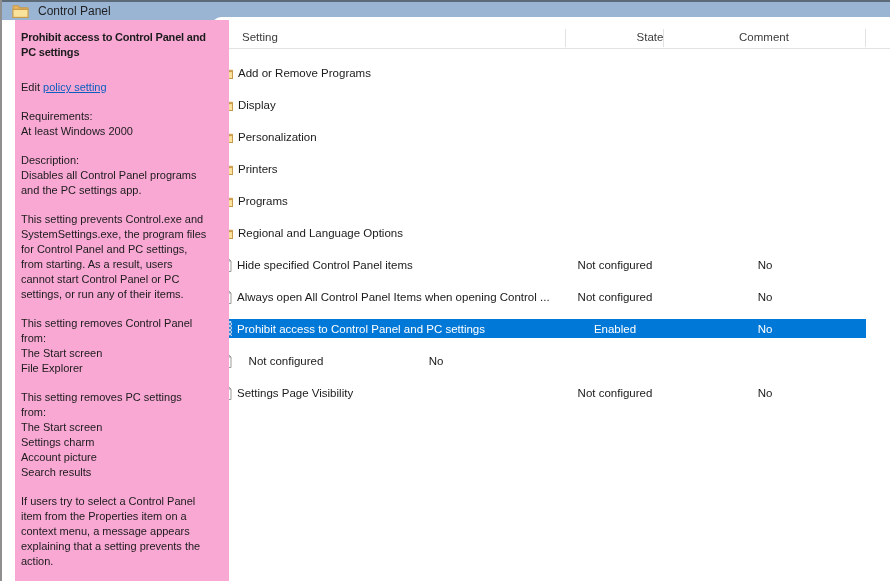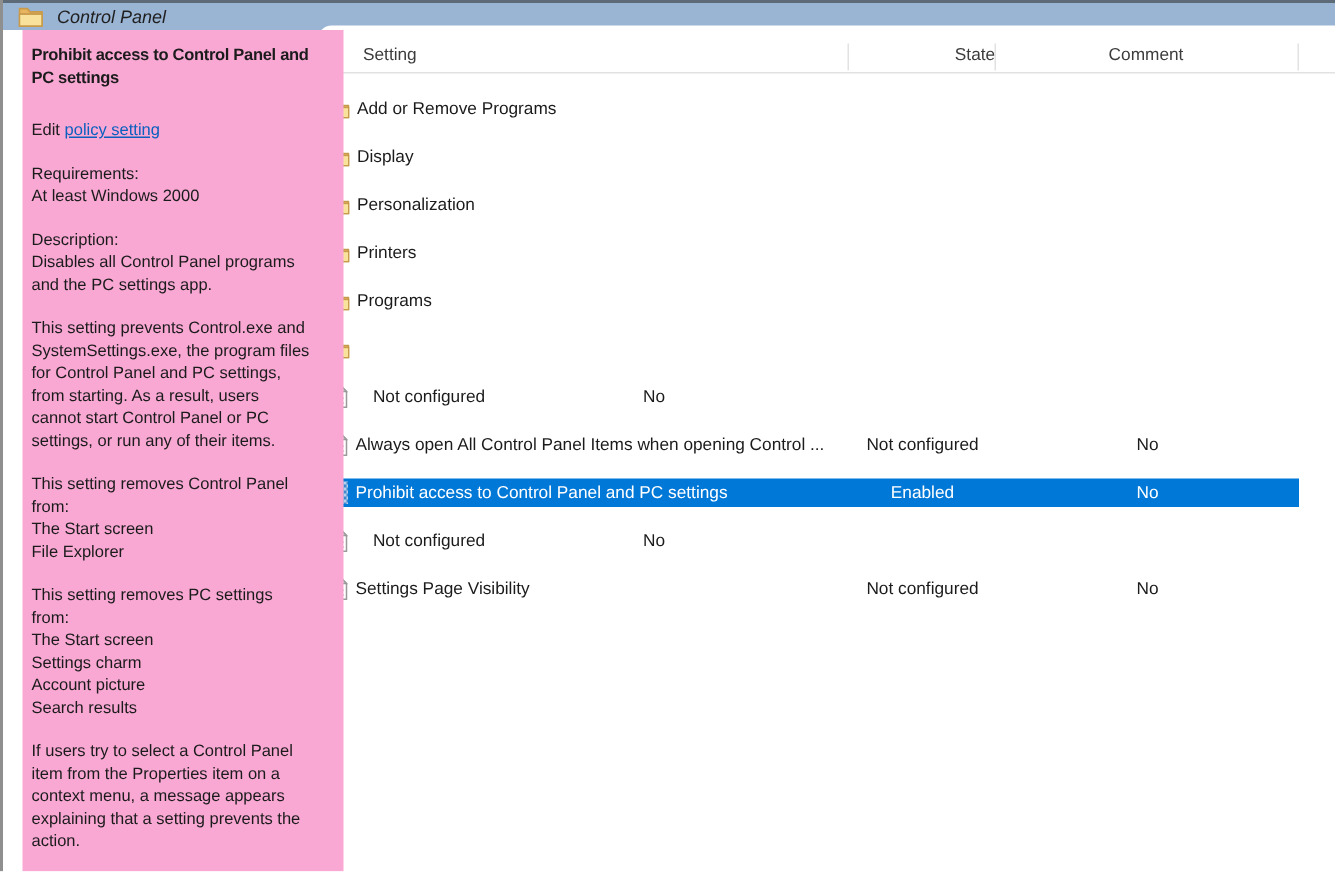--- a/index.html
+++ b/index.html
@@ -3,21 +3,21 @@
 <meta charset="utf-8">
 <style>
   html,body{margin:0;padding:0;background:#fff;}
   .screen{position:relative;width:890px;height:581px;background:#ffffff;
           font-family:"Liberation Sans",sans-serif;color:#1b1b1b;overflow:hidden;}
   .top-edge{position:absolute;top:0;left:0;right:0;height:2px;background:#5d6b79;z-index:7;}
   .left-edge{position:absolute;top:0;left:0;width:2px;height:100%;background:#8f8f8f;z-index:7;}
 
   .topbar{position:absolute;top:2px;left:2px;right:0;height:18px;background:#9ab4d4;
           display:flex;align-items:center;gap:9px;padding-left:10px;z-index:1;}
-  .topbar .bar-title{font-size:12px;color:#1f1f1f;font-style:italic;}
+  .topbar .bar-title{font-size:12px;color:#1f1f1f;}
 
   .left-pane{position:absolute;left:15px;top:20px;width:208px;bottom:0;background:#f9a8d4;
              padding:10px 0 0 6px;z-index:3;font-size:11px;line-height:15px;}
   .left-pane .heading{font-weight:bold;font-size:11px;letter-spacing:-0.2px;
                       white-space:pre;margin:0 0 20px 0;}
   .left-pane p{margin:14px 0 0 0;white-space:pre;}
   .left-pane p.editline{margin:12px 0 0 0;}
   a.policy-link{color:#0b5fbe;text-decoration:underline;cursor:pointer;}
 
   .right-panel{position:absolute;left:212px;top:17px;right:0;bottom:0;background:#fff;
@@ -158,27 +158,29 @@
             <use href="#icf"></use>
           </svg>
         <span class="cell name">Programs</span>
         <span class="cell state"></span>
         <span class="cell comment"></span>
       </div>
       <div class="row">
         <svg class="ic" width="14" height="12" viewBox="0 0 14 12">
             <use href="#icf"></use>
           </svg>
-        <span class="cell state"></span>
-        <span class="cell comment"></span>
-      </div>
-      <div class="row">
-        <svg class="ic" width="13" height="15" viewBox="0 0 13 15">
-            <use href="#icp"></use>
-          </svg>
+        <span class="cell name">Regional and Language Options</span>
+        <span class="cell state"></span>
+        <span class="cell comment"></span>
+      </div>
+      <div class="row">
+        <svg class="ic" width="13" height="15" viewBox="0 0 13 15">
+            <use href="#icp"></use>
+          </svg>
+        <span class="cell name">Hide specified Control Panel items</span>
         <span class="cell state">Not configured</span>
         <span class="cell comment">No</span>
       </div>
       <div class="row">
         <svg class="ic" width="13" height="15" viewBox="0 0 13 15">
             <use href="#icp"></use>
           </svg>
         <span class="cell name">Always open All Control Panel Items when opening Control ...</span>
         <span class="cell state">Not configured</span>
         <span class="cell comment">No</span>

